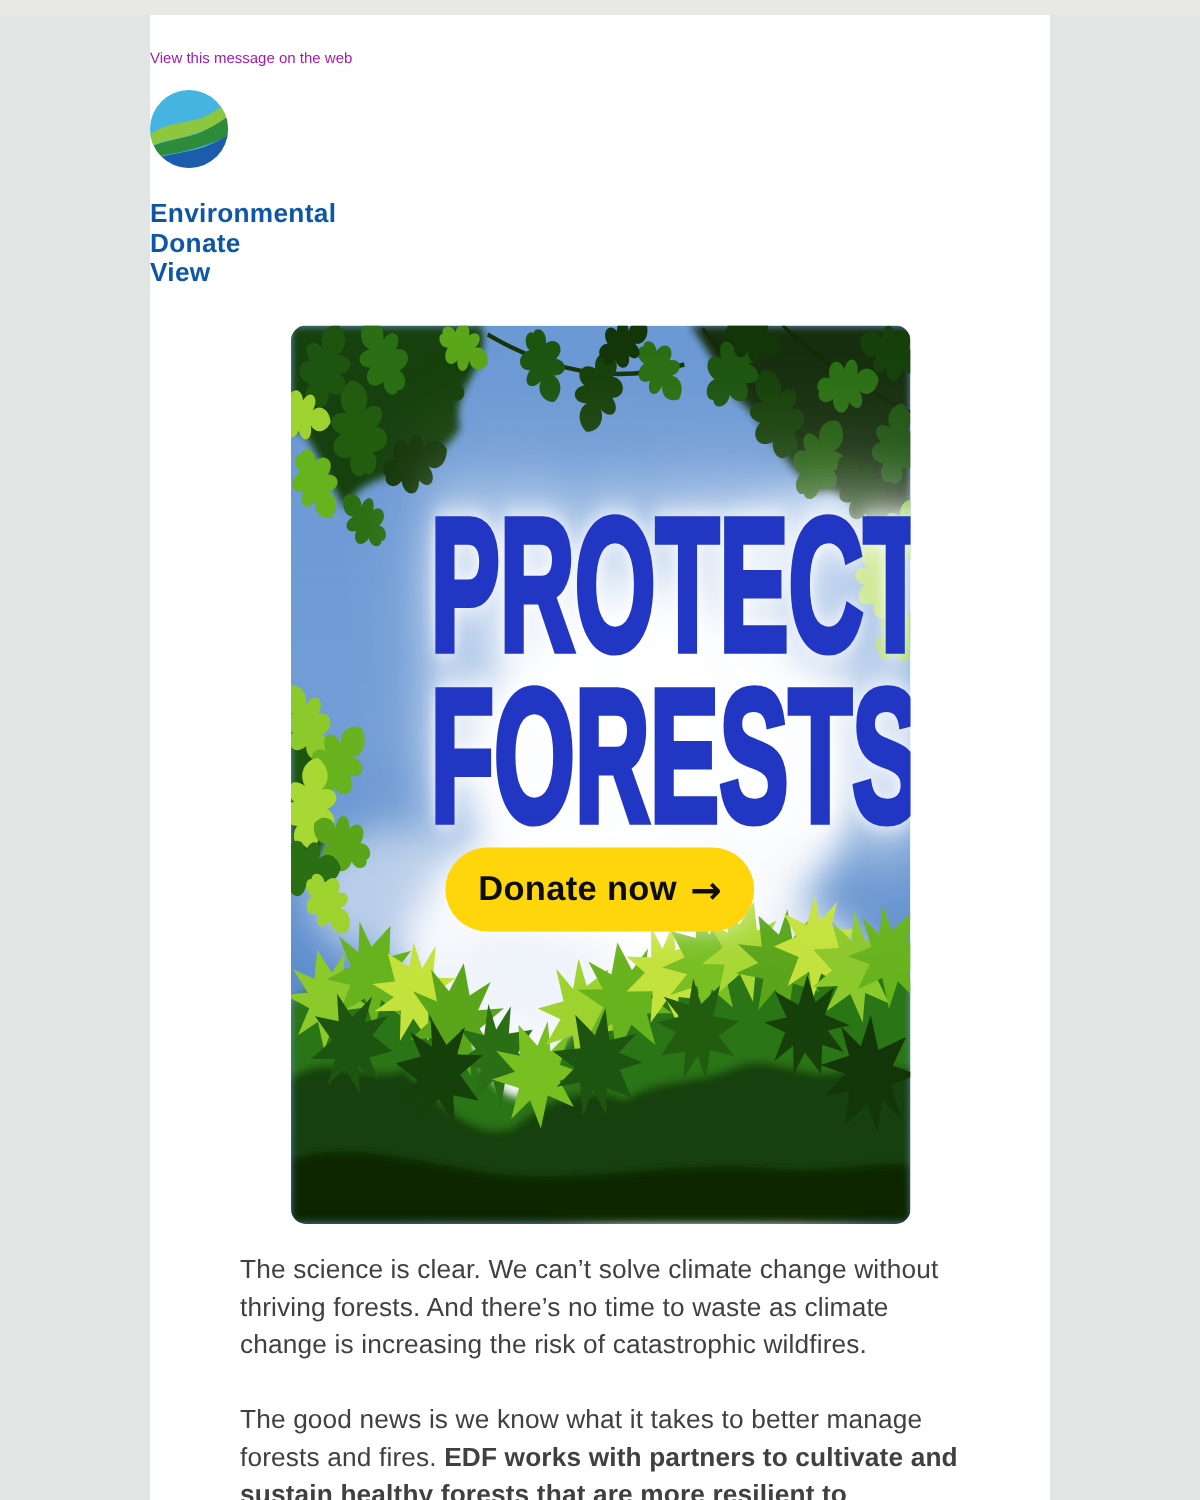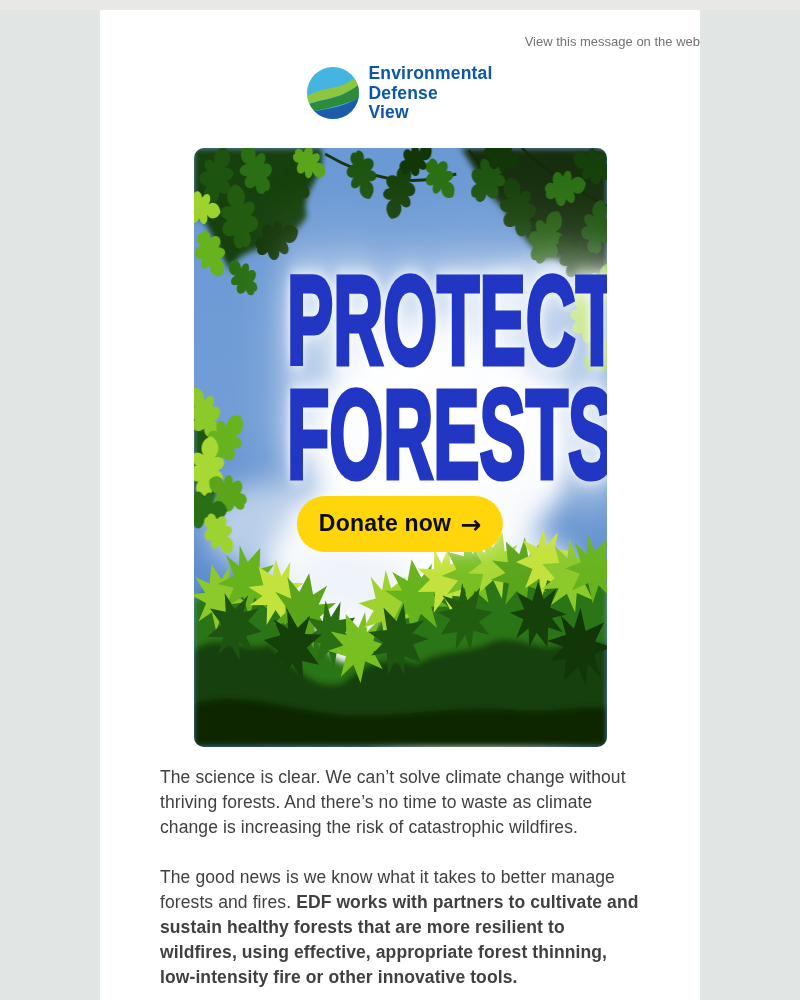--- a/index.html
+++ b/index.html
@@ -3,23 +3,23 @@
 <meta charset="utf-8">
 <style>
   * { margin:0; padding:0; box-sizing:border-box; }
   html,body { width:800px; height:1000px; overflow:hidden; background:#e1e5e4; }
   body { font-family:"Liberation Sans", sans-serif; }
   .topbar { width:800px; height:10px; background:#e8e8e6; }
   .canvas { display:flex; width:800px; }
   .gutter { width:100px; background:#e1e5e4; }
   .email { width:600px; min-height:990px; background:#ffffff; }
 
-  .view-link { display:block; margin-top:24px; text-align:right; font-size:13px; color:#737373; text-decoration:none; cursor:pointer; }
+  .view-link { display:block; margin-top:24px; text-align:left; font-size:10px; color:#a21caf; text-decoration:none; cursor:pointer; }
 
-  .logo-row { margin-top:15px; display:flex; justify-content:center; align-items:center; gap:9px; cursor:pointer; }
+  .logo-row { margin-top:15px; display:flex; justify-content:center; gap:21px; cursor:pointer;flex-direction:column; }
   .logo-text { color:#0c57a7; font-weight:bold; font-size:17.5px; line-height:19.5px; letter-spacing:0.2px; }
 
   .hero { position:relative; width:413px; height:599px; margin:25px auto 0; border-radius:10px; overflow:hidden; }
   .hero-art { position:absolute; inset:0; width:100%; height:100%; display:block; }
 
   .headline { position:absolute; left:0; right:0; top:116px; text-align:center;
     transform:scaleX(0.55); transform-origin:50% 0;
     filter:drop-shadow(0 0 8px rgba(255,255,255,.95)) drop-shadow(0 0 22px rgba(255,255,255,.75)) drop-shadow(0 0 45px rgba(255,255,255,.5)); }
   .headline .line { font-size:126px; line-height:114px; font-weight:700; color:#2236c4;
     -webkit-text-stroke:5px #2236c4; letter-spacing:0px; white-space:nowrap; }
@@ -55,21 +55,21 @@
           </defs>
         <g clip-path="url(#lc)">
           <rect width="52" height="52" fill="#45b4e0"></rect>
           <path d="M-2,31 C12,20 26,23 38,17 C44,14 50,9 54,5 L54,19 C46,24 34,28 22,31.5 C12,34 4,35 -2,39 Z" fill="#8dc63f"></path>
           <path d="M-2,39 C8,34 20,33 32,29 C42,25 50,19 54,16 L54,30 C44,35 32,38.5 20,41.5 C10,43.5 2,44.5 -2,47 Z" fill="#2e8b3c"></path>
           <path d="M-2,47 C10,43 24,42 36,38 C44,35 50,32 54,29 L54,54 L-2,54 Z" fill="#1d5cab"></path>
         </g>
       </svg>
       <div class="logo-text">
         <div>Environmental</div>
-        <div>Defense</div>
+        <div>Donate</div>
         <div>View</div>
       </div>
     </div>
 
     <div class="hero">
       <svg class="hero-art" viewBox="0 0 504 599" preserveAspectRatio="none">
         <defs>
           <linearGradient id="sky" x1="0" y1="0" x2="0" y2="1">
             <stop offset="0" stop-color="#6b99d4"></stop>
             <stop offset="0.45" stop-color="#729dd6"></stop>

